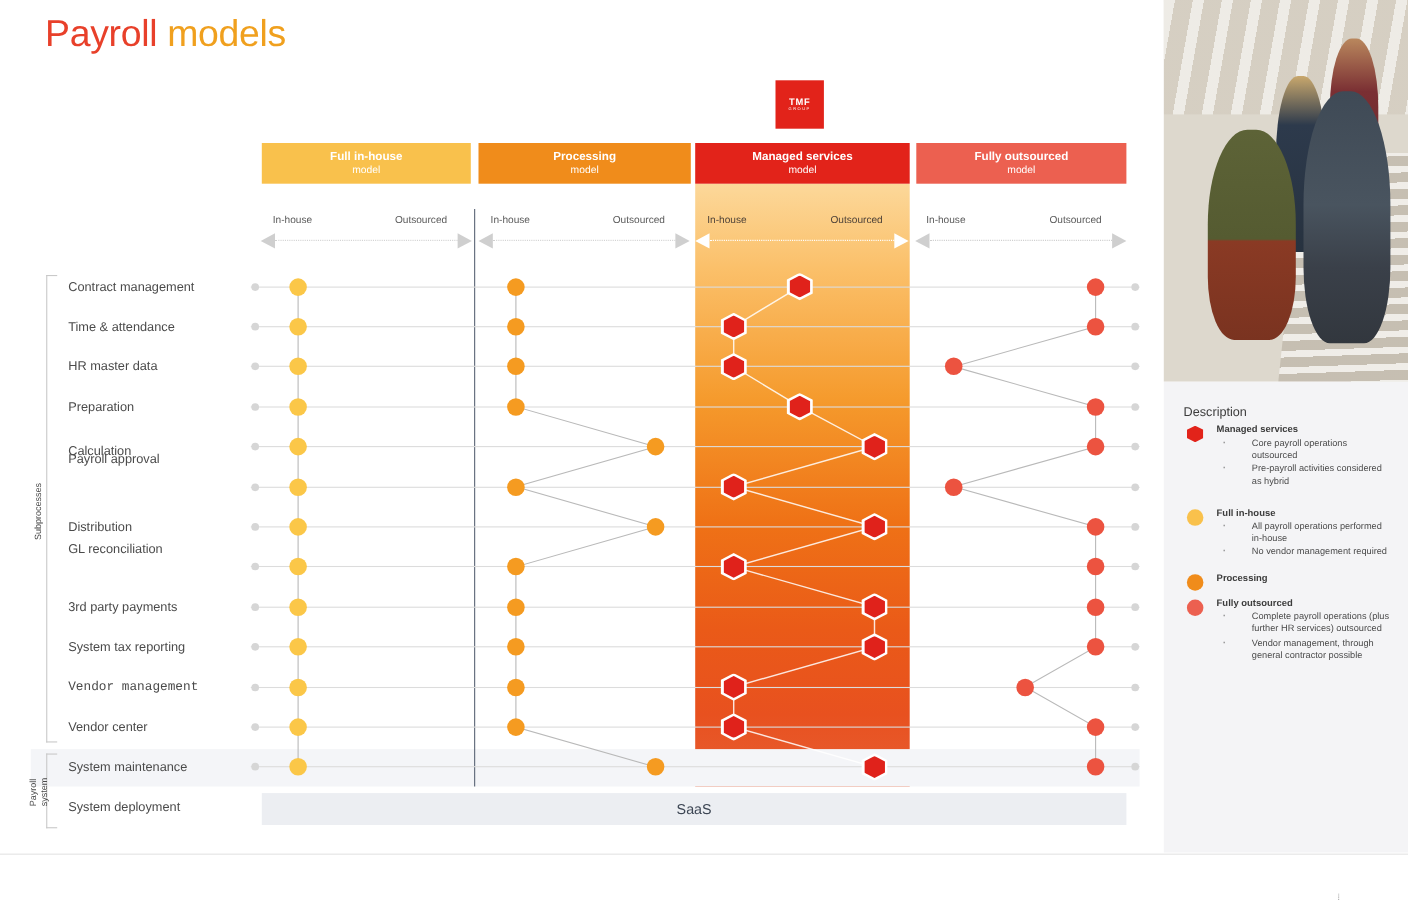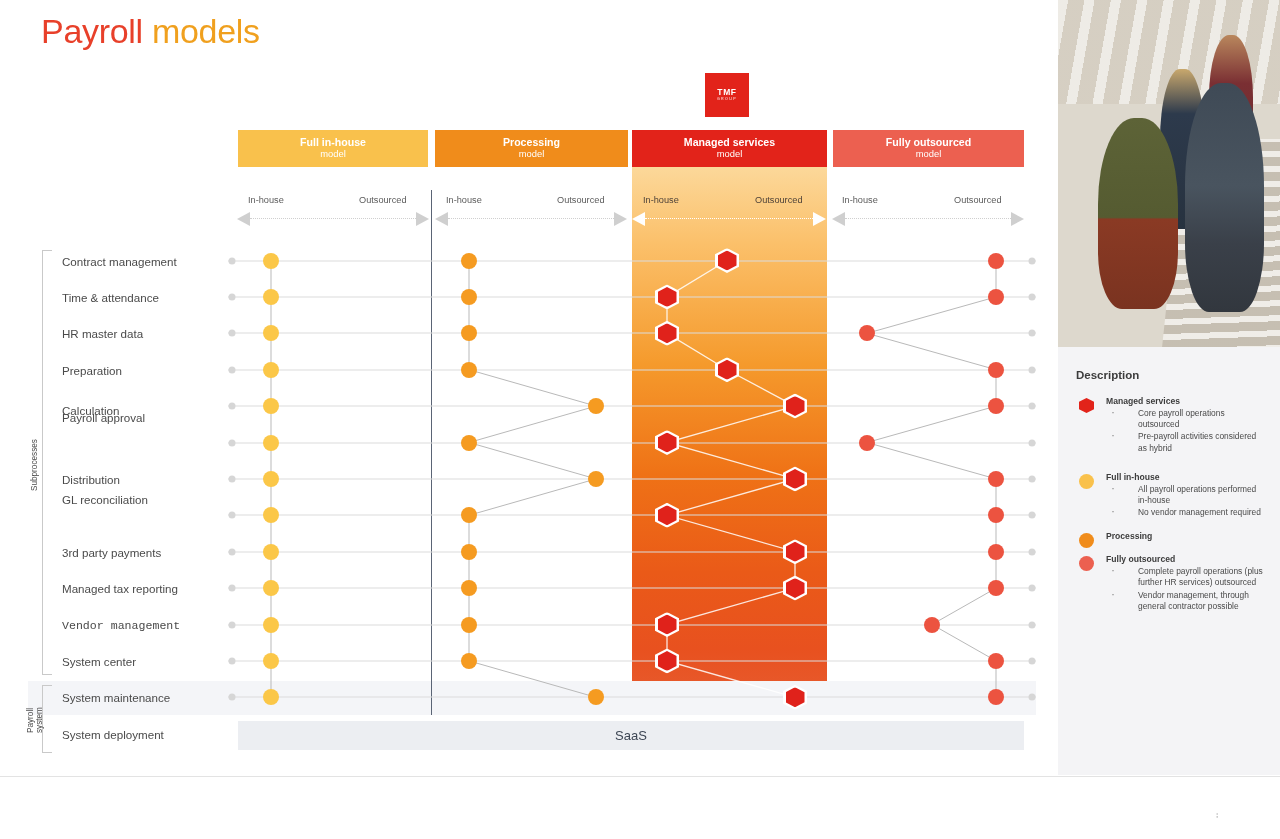--- a/index.html
+++ b/index.html
@@ -56,21 +56,21 @@
   .fig-c { left: 46%; top: 20%; width: 20%; height: 46%;
            background: linear-gradient(180deg,#c9a86d 0%,#2d3a4c 28%,#27323f 100%); }
   .fig-d { left: 68%; top: 10%; width: 20%; height: 40%;
            background: linear-gradient(180deg,#b9875d 0%,#7a2f33 35%,#6b2a2d 100%); }
 
   
   .desc-panel {
     position: absolute; left: 1058px; top: 347px; width: 222px; height: 428px;
     background: #f4f4f6; padding: 22px 14px 0 18px;
   }
-  .desc-title { font-size: 11.5px; color: #3c3c3c; font-weight: 700; margin-bottom: 15px; }
+  .desc-title { font-size: 11.5px; color: #3c3c3c; font-weight: 400; margin-bottom: 4px; }
   .legend-item { position: relative; padding-left: 30px; margin-bottom: 13px; }
   .legend-marker { position: absolute; left: 3px; top: 2px; width: 15px; height: 15px; }
   .legend-marker.dot { border-radius: 50%; }
   .legend-marker.hex {
     clip-path: polygon(50% 0%, 100% 25%, 100% 75%, 50% 100%, 0% 75%, 0% 25%);
   }
   .legend-label { font-size: 8.6px; font-weight: bold; color: #3c3c3c; margin-bottom: 2px; }
   .legend-bullets { list-style: none; }
   .legend-bullets li {
     position: relative; padding-left: 32px; font-size: 8.4px; color: #4a4a4a;
@@ -338,29 +338,29 @@
       <div class="endcap" style="left: 232px; top: 478.9px;"></div>
       <div class="endcap" style="left: 1032px; top: 478.9px;"></div>
       <div class="row-label" style="top: 499px;">GL reconciliation</div>
       <div class="row-line" style="top: 515.3px;"></div>
       <div class="endcap" style="left: 232px; top: 515.3px;"></div>
       <div class="endcap" style="left: 1032px; top: 515.3px;"></div>
       <div class="row-label" style="top: 551.7px;">3rd party payments</div>
       <div class="row-line" style="top: 551.7px;"></div>
       <div class="endcap" style="left: 232px; top: 551.7px;"></div>
       <div class="endcap" style="left: 1032px; top: 551.7px;"></div>
-      <div class="row-label" style="top: 588.1px;">Managed tax reporting</div>
+      <div class="row-label" style="top: 588.1px;">System tax reporting</div>
       <div class="row-line" style="top: 588.1px;"></div>
       <div class="endcap" style="left: 232px; top: 588.1px;"></div>
       <div class="endcap" style="left: 1032px; top: 588.1px;"></div>
       <div class="row-label" style="top: 624.5px; font-family: Liberation Mono, monospace;">Vendor management</div>
       <div class="row-line" style="top: 624.5px;"></div>
       <div class="endcap" style="left: 232px; top: 624.5px;"></div>
       <div class="endcap" style="left: 1032px; top: 624.5px;"></div>
-      <div class="row-label" style="top: 660.9px;">System center</div>
+      <div class="row-label" style="top: 660.9px;">Vendor center</div>
       <div class="row-line" style="top: 660.9px;"></div>
       <div class="endcap" style="left: 232px; top: 660.9px;"></div>
       <div class="endcap" style="left: 1032px; top: 660.9px;"></div>
       <div class="row-label" style="top: 697.3px;">System maintenance</div>
       <div class="row-line" style="top: 697.3px;"></div>
       <div class="endcap" style="left: 232px; top: 697.3px;"></div>
       <div class="endcap" style="left: 1032px; top: 697.3px;"></div>
       <div class="row-label" style="top: 733.7px;">System deployment</div>
     </div>
 

